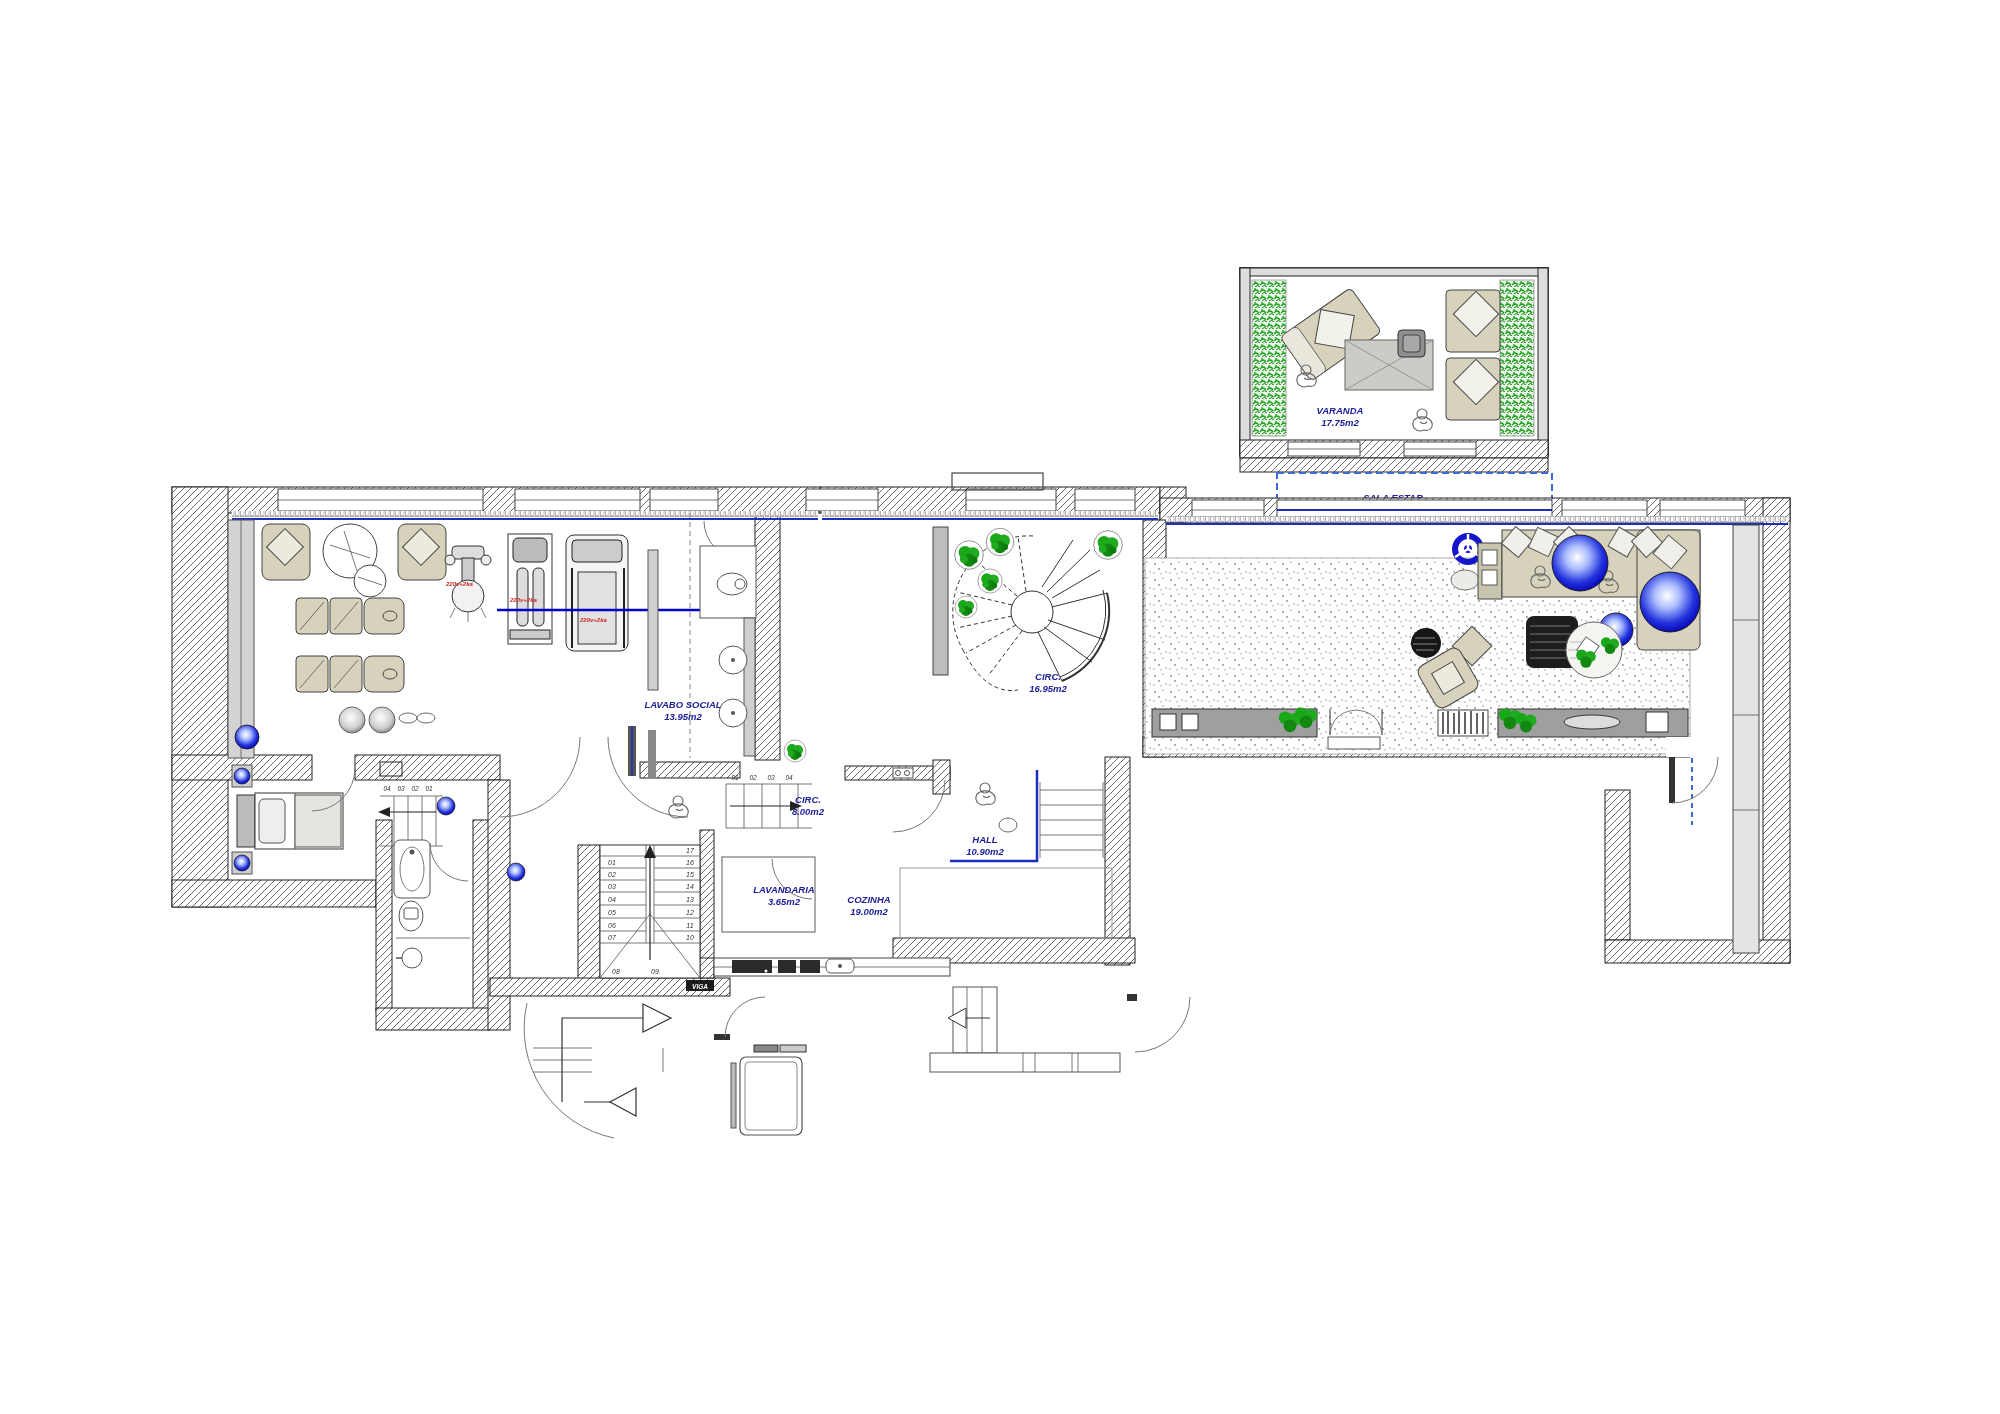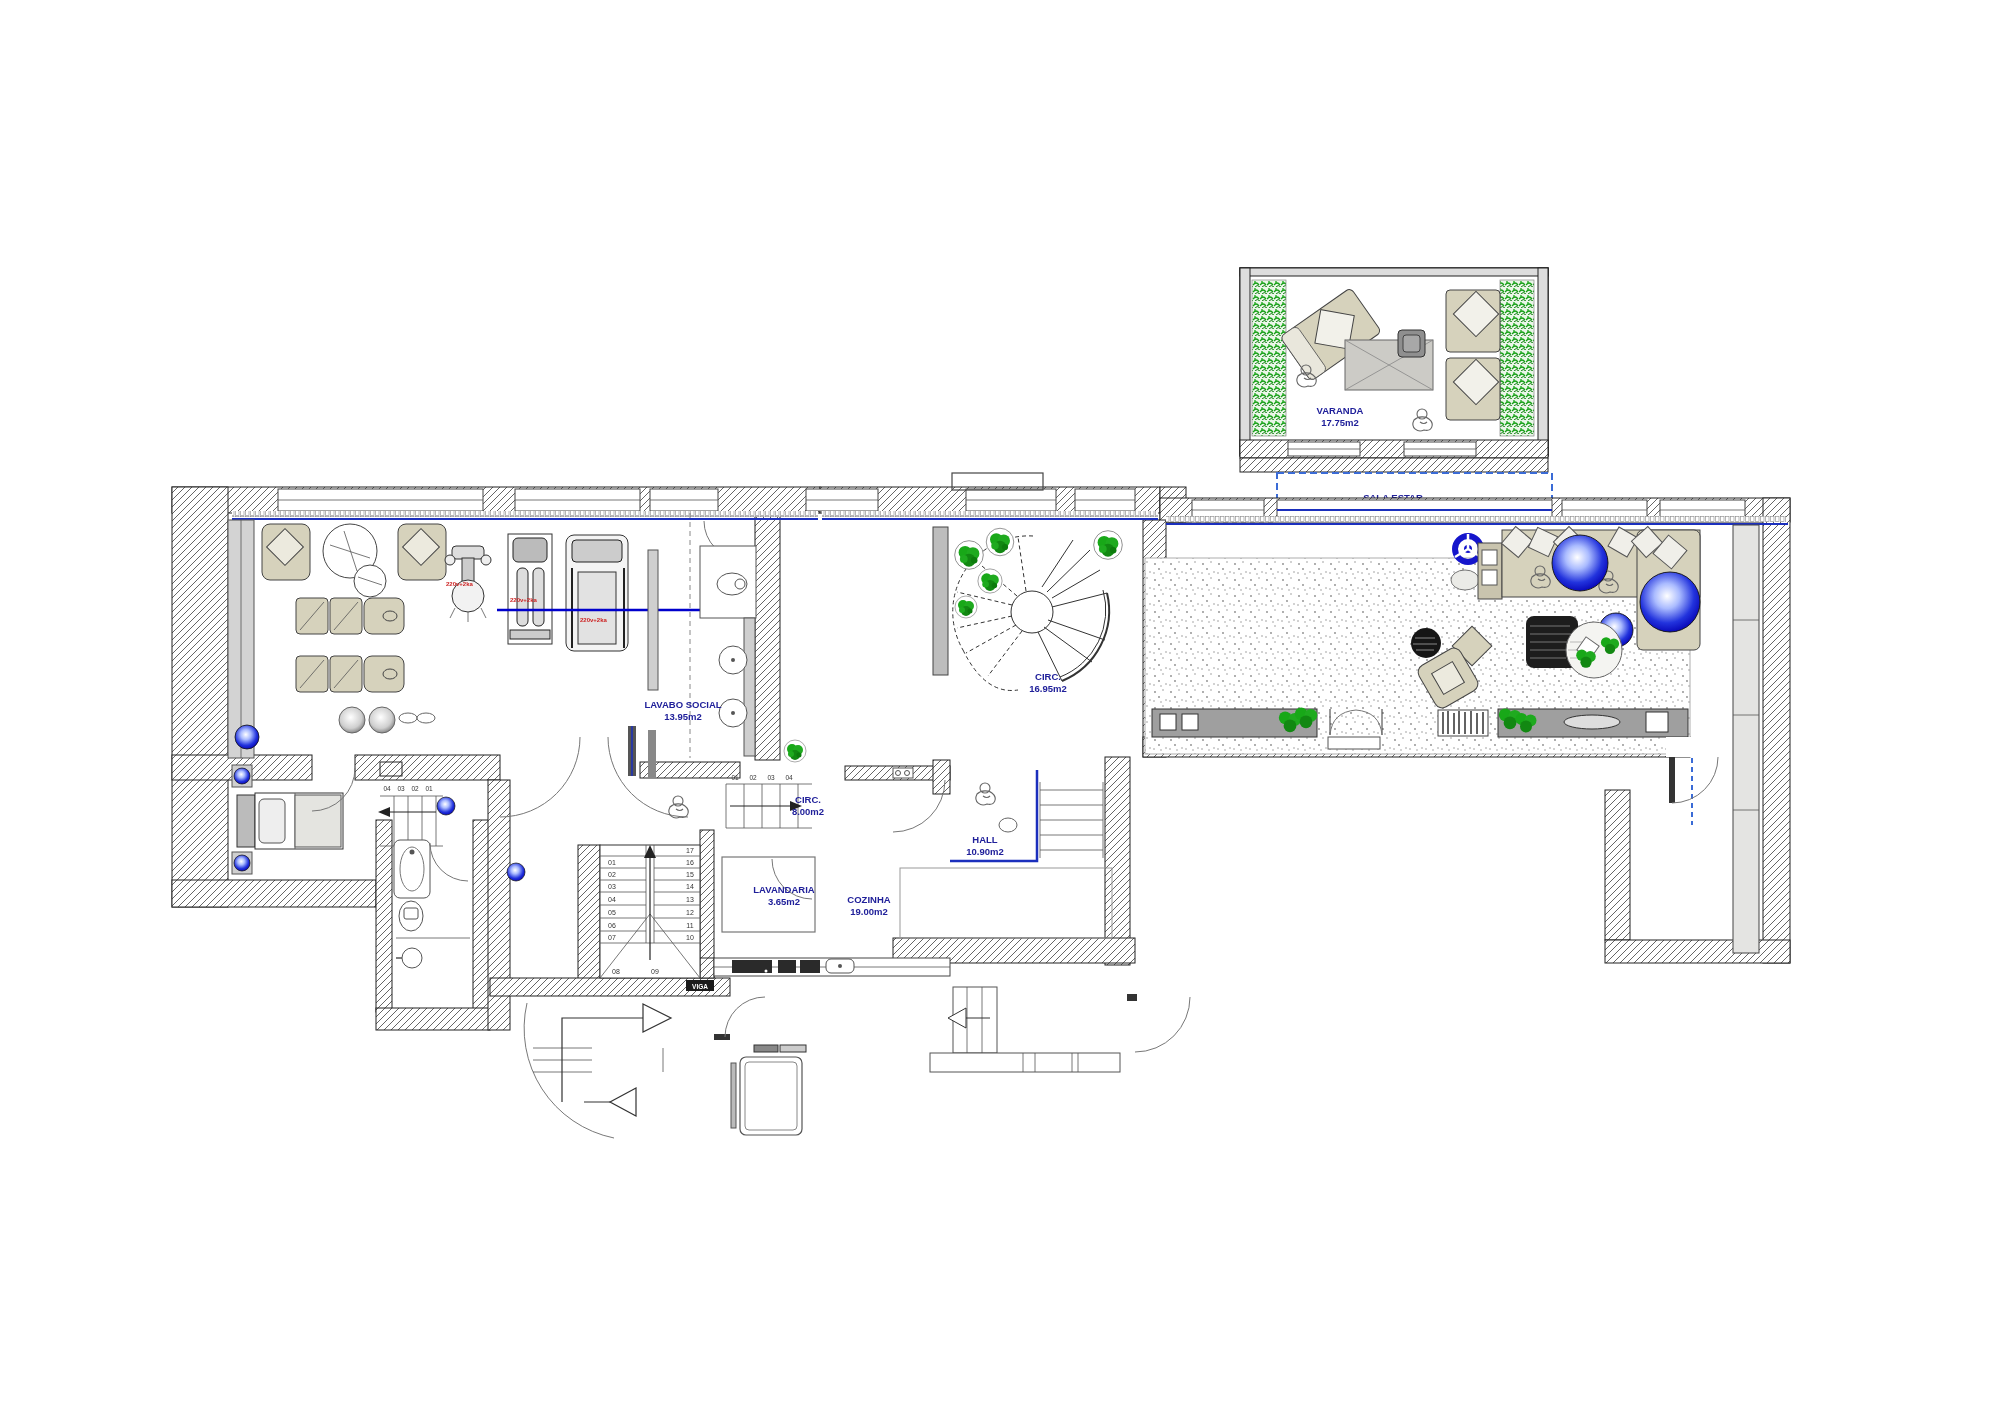--- a/index.html
+++ b/index.html
@@ -1,16 +1,16 @@
 <!DOCTYPE html>
 <html><head>
 <meta charset="utf-8">
 <style>
   html,body{margin:0;padding:0;background:#ffffff;}
-  .page{width:1996px;height:1414px;position:relative;background:#fff;overflow:hidden;}
+  .page{width:1996px;height:1414px;position:relative;background:#fff;overflow:hidden;font-style:italic;}
   svg{position:absolute;top:0;left:0;}
   text{font-family:"Liberation Sans", sans-serif;}
   .roomlabel{fill:#20209a;font-size:9.5px;font-weight:bold;text-anchor:middle;}
   .treadnum{fill:#333;font-size:7px;text-anchor:middle;}
   .stepnum{fill:#333;font-size:6.5px;text-anchor:middle;}
   .rednote{fill:#cc2222;font-size:6px;font-weight:bold;}
   .tagtext{fill:#fff;font-size:6.5px;font-weight:bold;text-anchor:middle;}
   .wall{fill:url(#hatch);stroke:#222;stroke-width:1;}
   .thinline{stroke:#555;stroke-width:0.8;fill:none;}
   .doorarc{stroke:#777;stroke-width:1;fill:none;}

